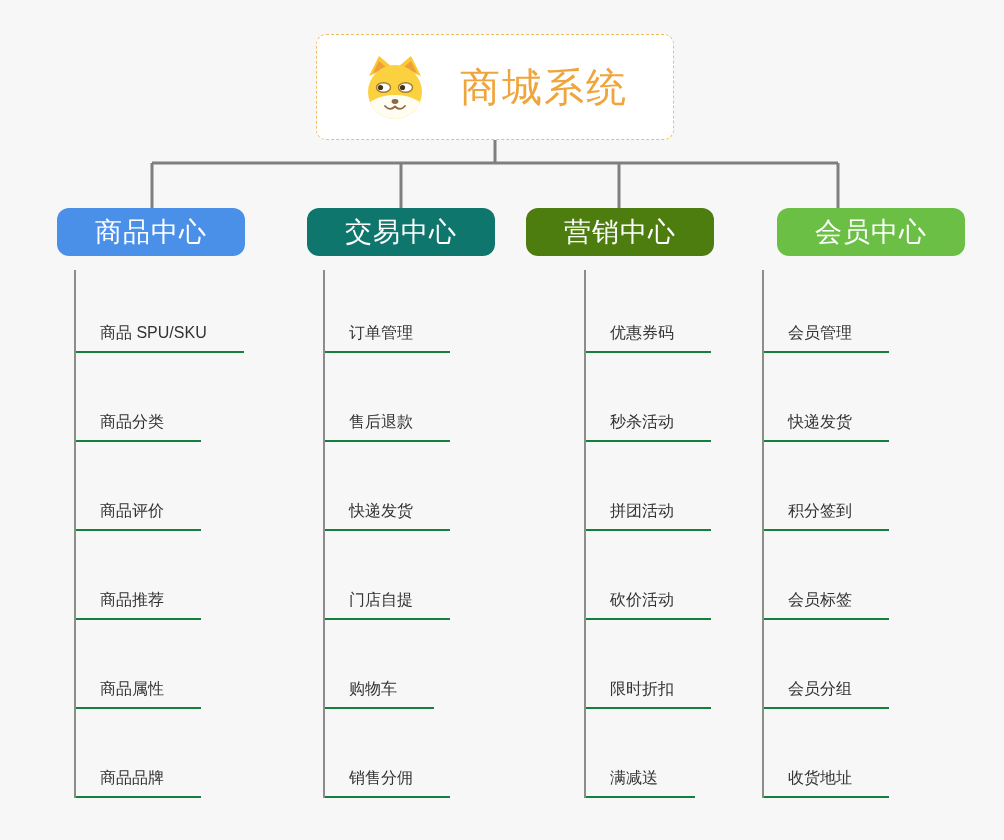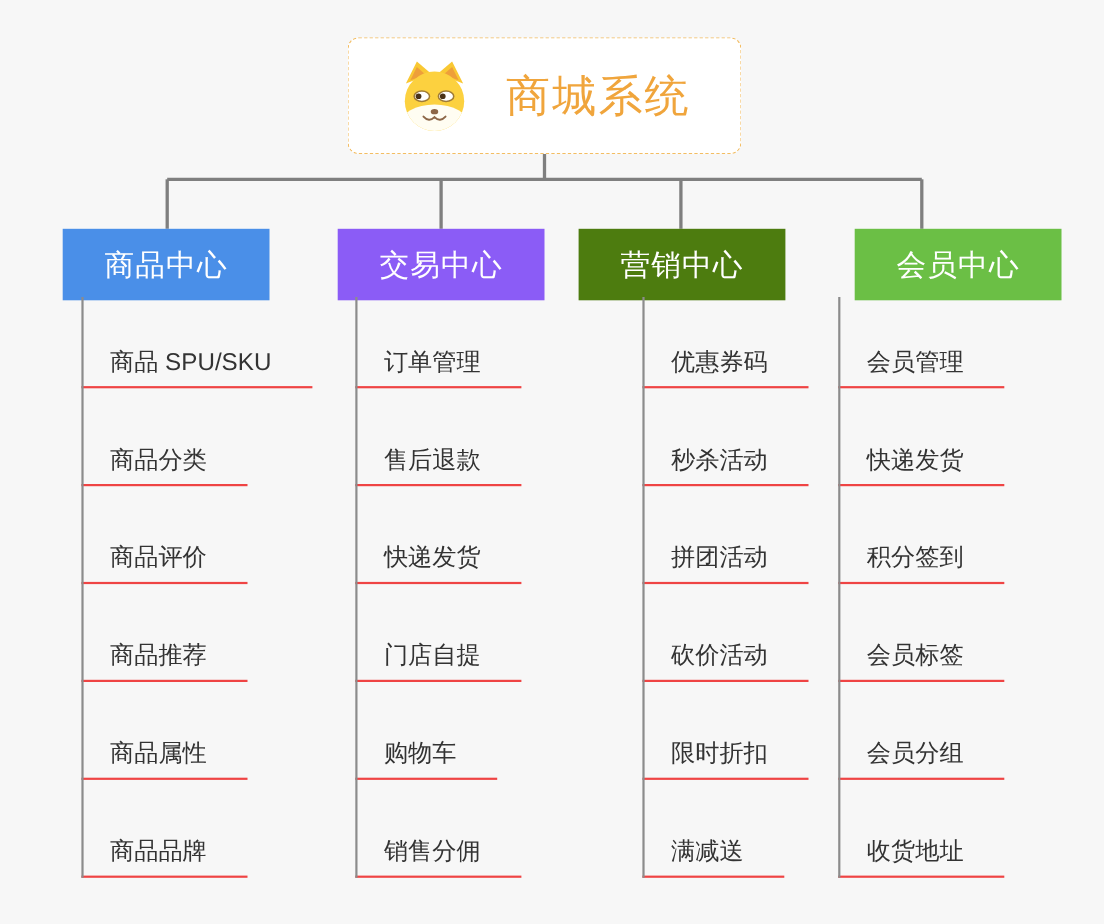--- a/index.html
+++ b/index.html
@@ -32,22 +32,22 @@
   }
   .root-title {
     font-size: 40px;
     letter-spacing: 2px;
     color: #f0a53c;
   }
   .dog-icon { width: 66px; height: 66px; display: block; }
   
   .branch {
     position: absolute;
-    top: 208px; height: 65px; width: 188px;
-    border-radius: 0;
+    top: 208px; height: 48px; width: 188px;
+    border-radius: 12px;
     color: #ffffff;
     font-size: 27px;
     letter-spacing: 1px;
     display: flex; align-items: center; justify-content: center;
     cursor: default;
   }
   .branch-0 { left: 57px; }
   .branch-1 { left: 307px; }
   .branch-2 { left: 526px; }
   .branch-3 { left: 745px; }
@@ -61,24 +61,24 @@
     content: "";
     position: absolute;
     left: 0; top: 0;
     width: 2px; height: 528px;
     background: #8c8c8c;
   }
   .item {
     box-sizing: border-box;
     height: 89px;
     width: fit-content;
-    border-bottom: 2px solid #ef4444;
+    border-bottom: 2px solid #15803d;
     padding: 0 37px 7px 26px;
     display: flex; align-items: flex-end;
-    font-size: 22px;
+    font-size: 16px;
     color: #333333;
     white-space: nowrap;
   }
   .item.first { height: 83px; }
 </style>
 </head>
 <body>
 
 <div class="canvas">
 
@@ -115,21 +115,21 @@
         <circle cx="40.5" cy="33.5" r="2.6" fill="#4a3218"></circle>
 
         <ellipse cx="33" cy="47.5" rx="3.4" ry="2.4" fill="#8d6748"></ellipse>
         <path d="M23,52 q5,5.5 10,0.5 q5,5 10,-0.5" fill="none" stroke="#8d6748" stroke-width="1.8" stroke-linecap="round"></path>
       </svg>
     </span>
     <span class="root-title">商城系统</span>
   </div>
 
   <div class="branch branch-0" style="background: rgb(74, 143, 232);">商品中心</div>
-  <div class="branch branch-1" style="background: #8b5cf6;">交易中心</div>
+  <div class="branch branch-1" style="background: #0f766e;">交易中心</div>
   <div class="branch branch-2" style="background: #4d7c0f;">营销中心</div>
   <div class="branch branch-3" style="background: rgb(107, 191, 69); margin-left: 32px;">会员中心</div>
 
   <div class="col col-0">
     <div class="item first">商品 SPU/SKU</div>
     <div class="item">商品分类</div>
     <div class="item">商品评价</div>
     <div class="item">商品推荐</div>
     <div class="item">商品属性</div>
     <div class="item">商品品牌</div>

